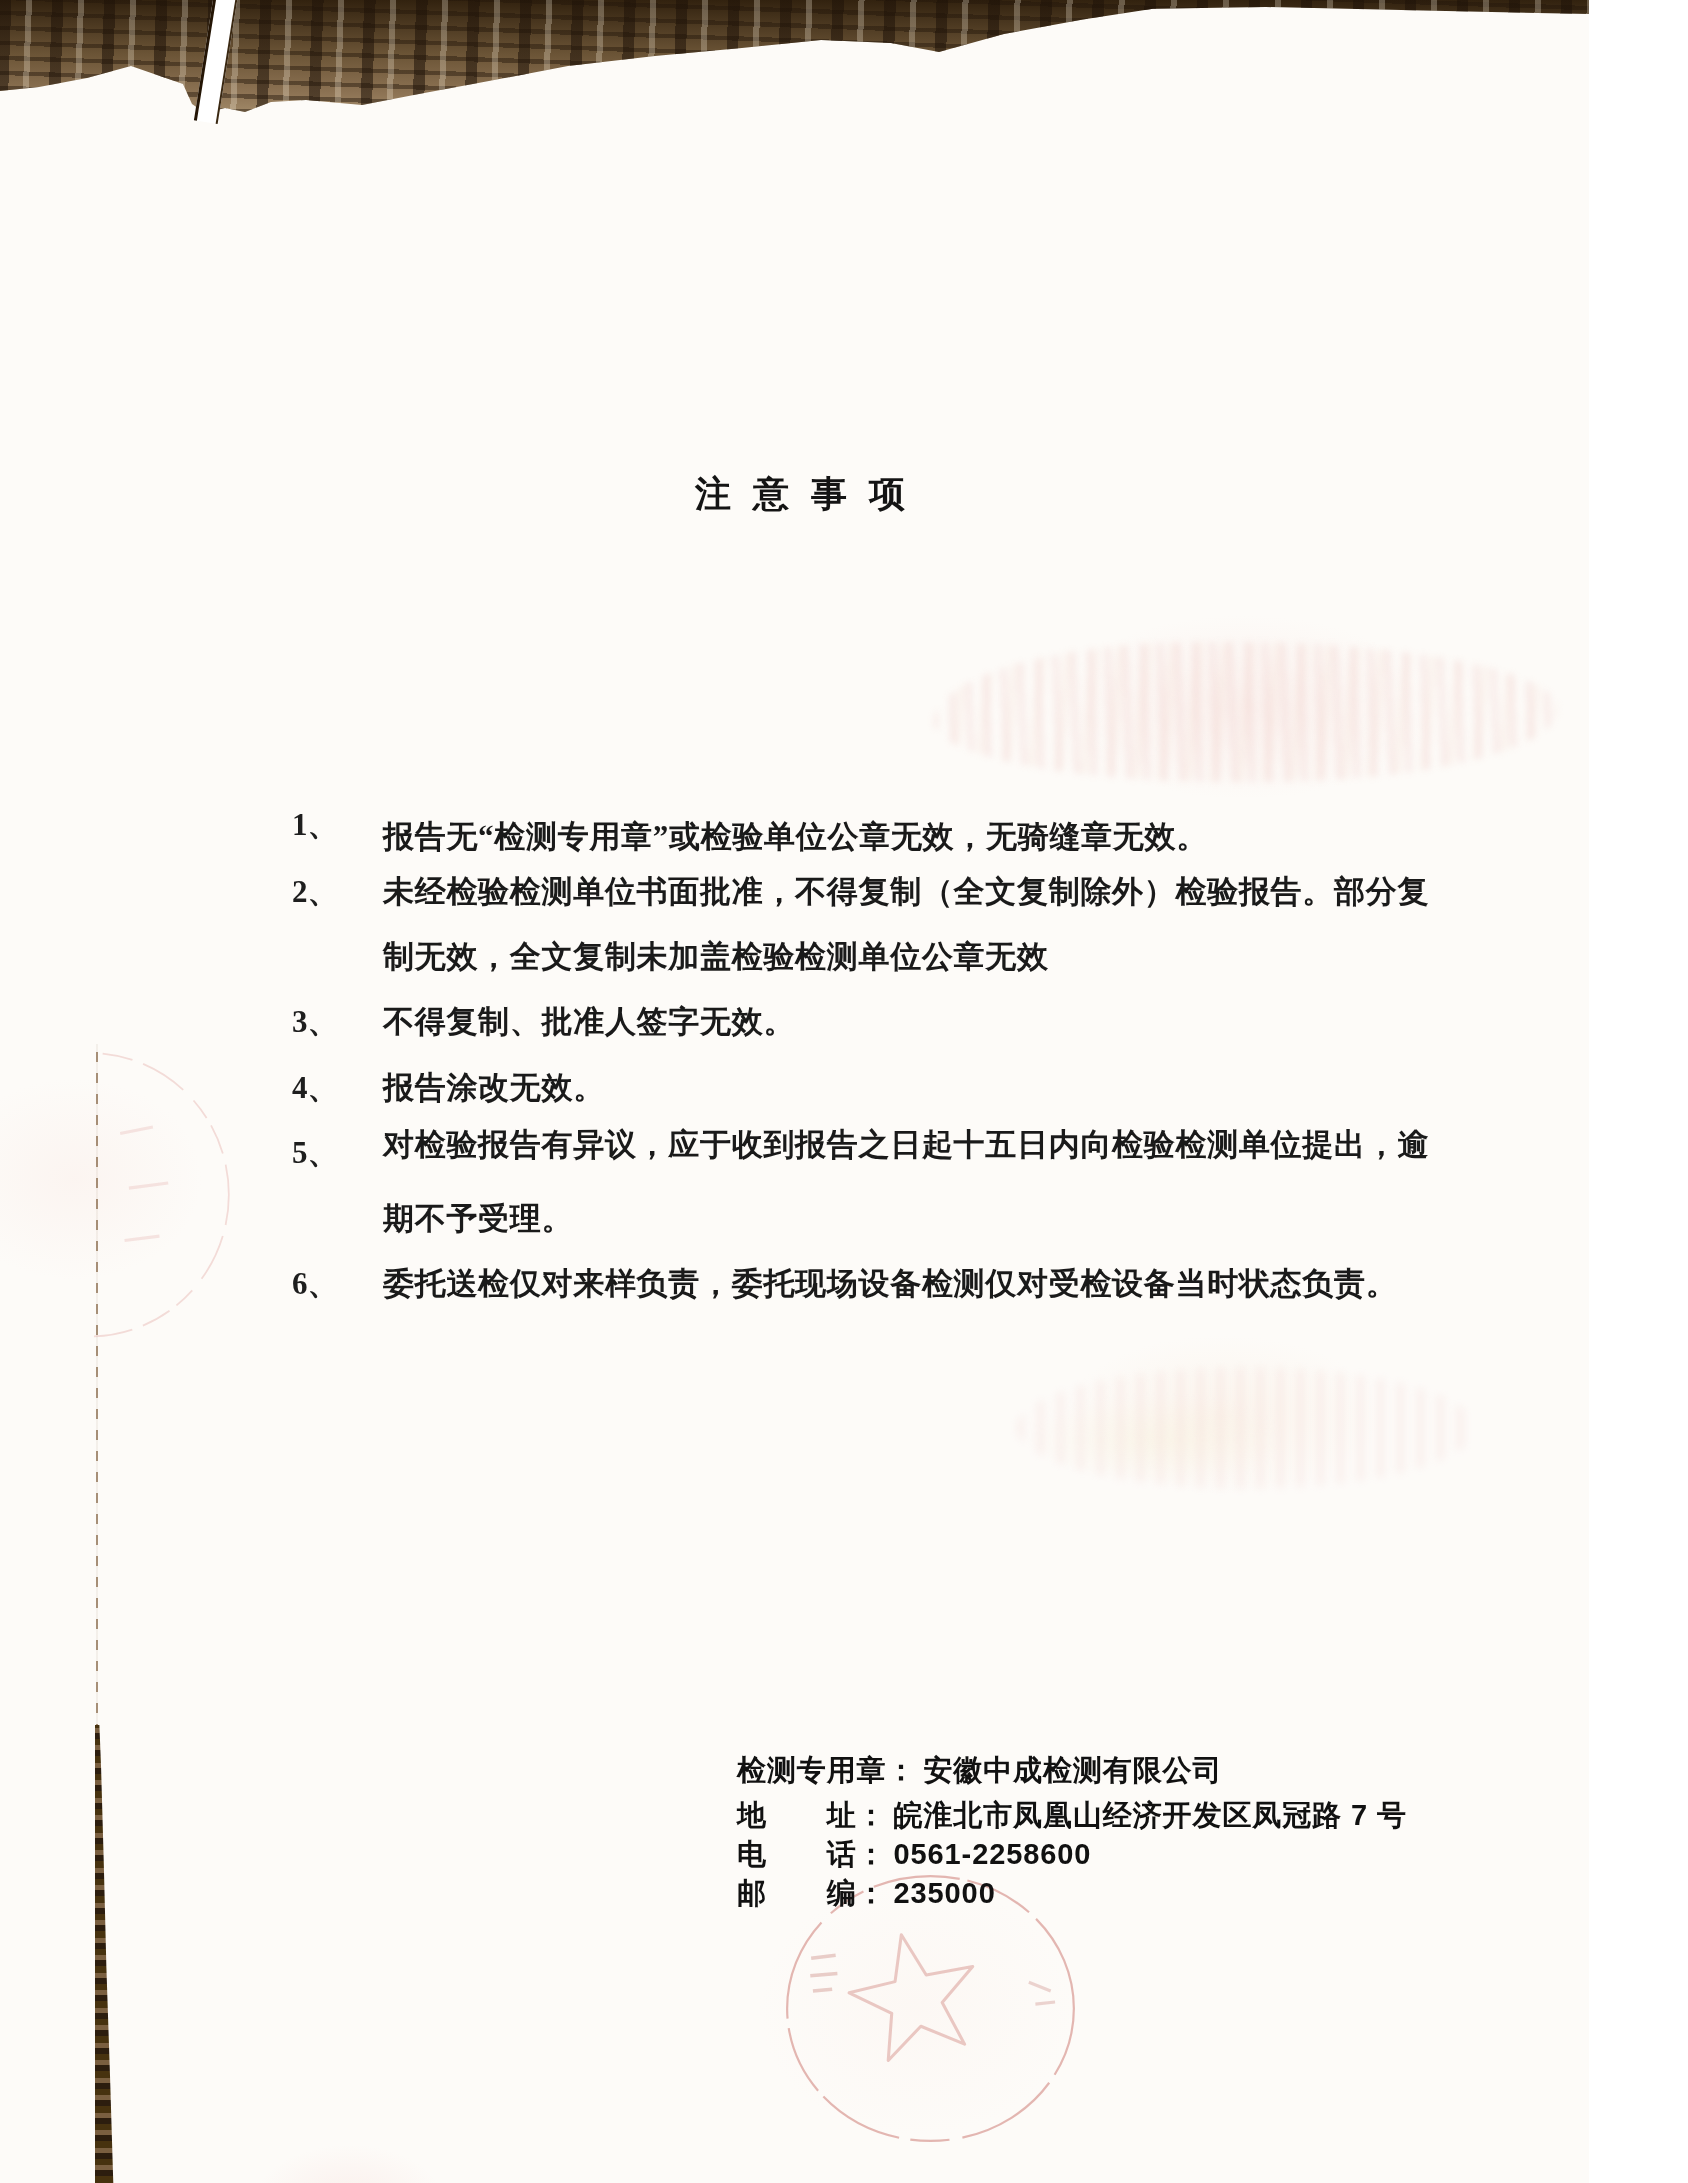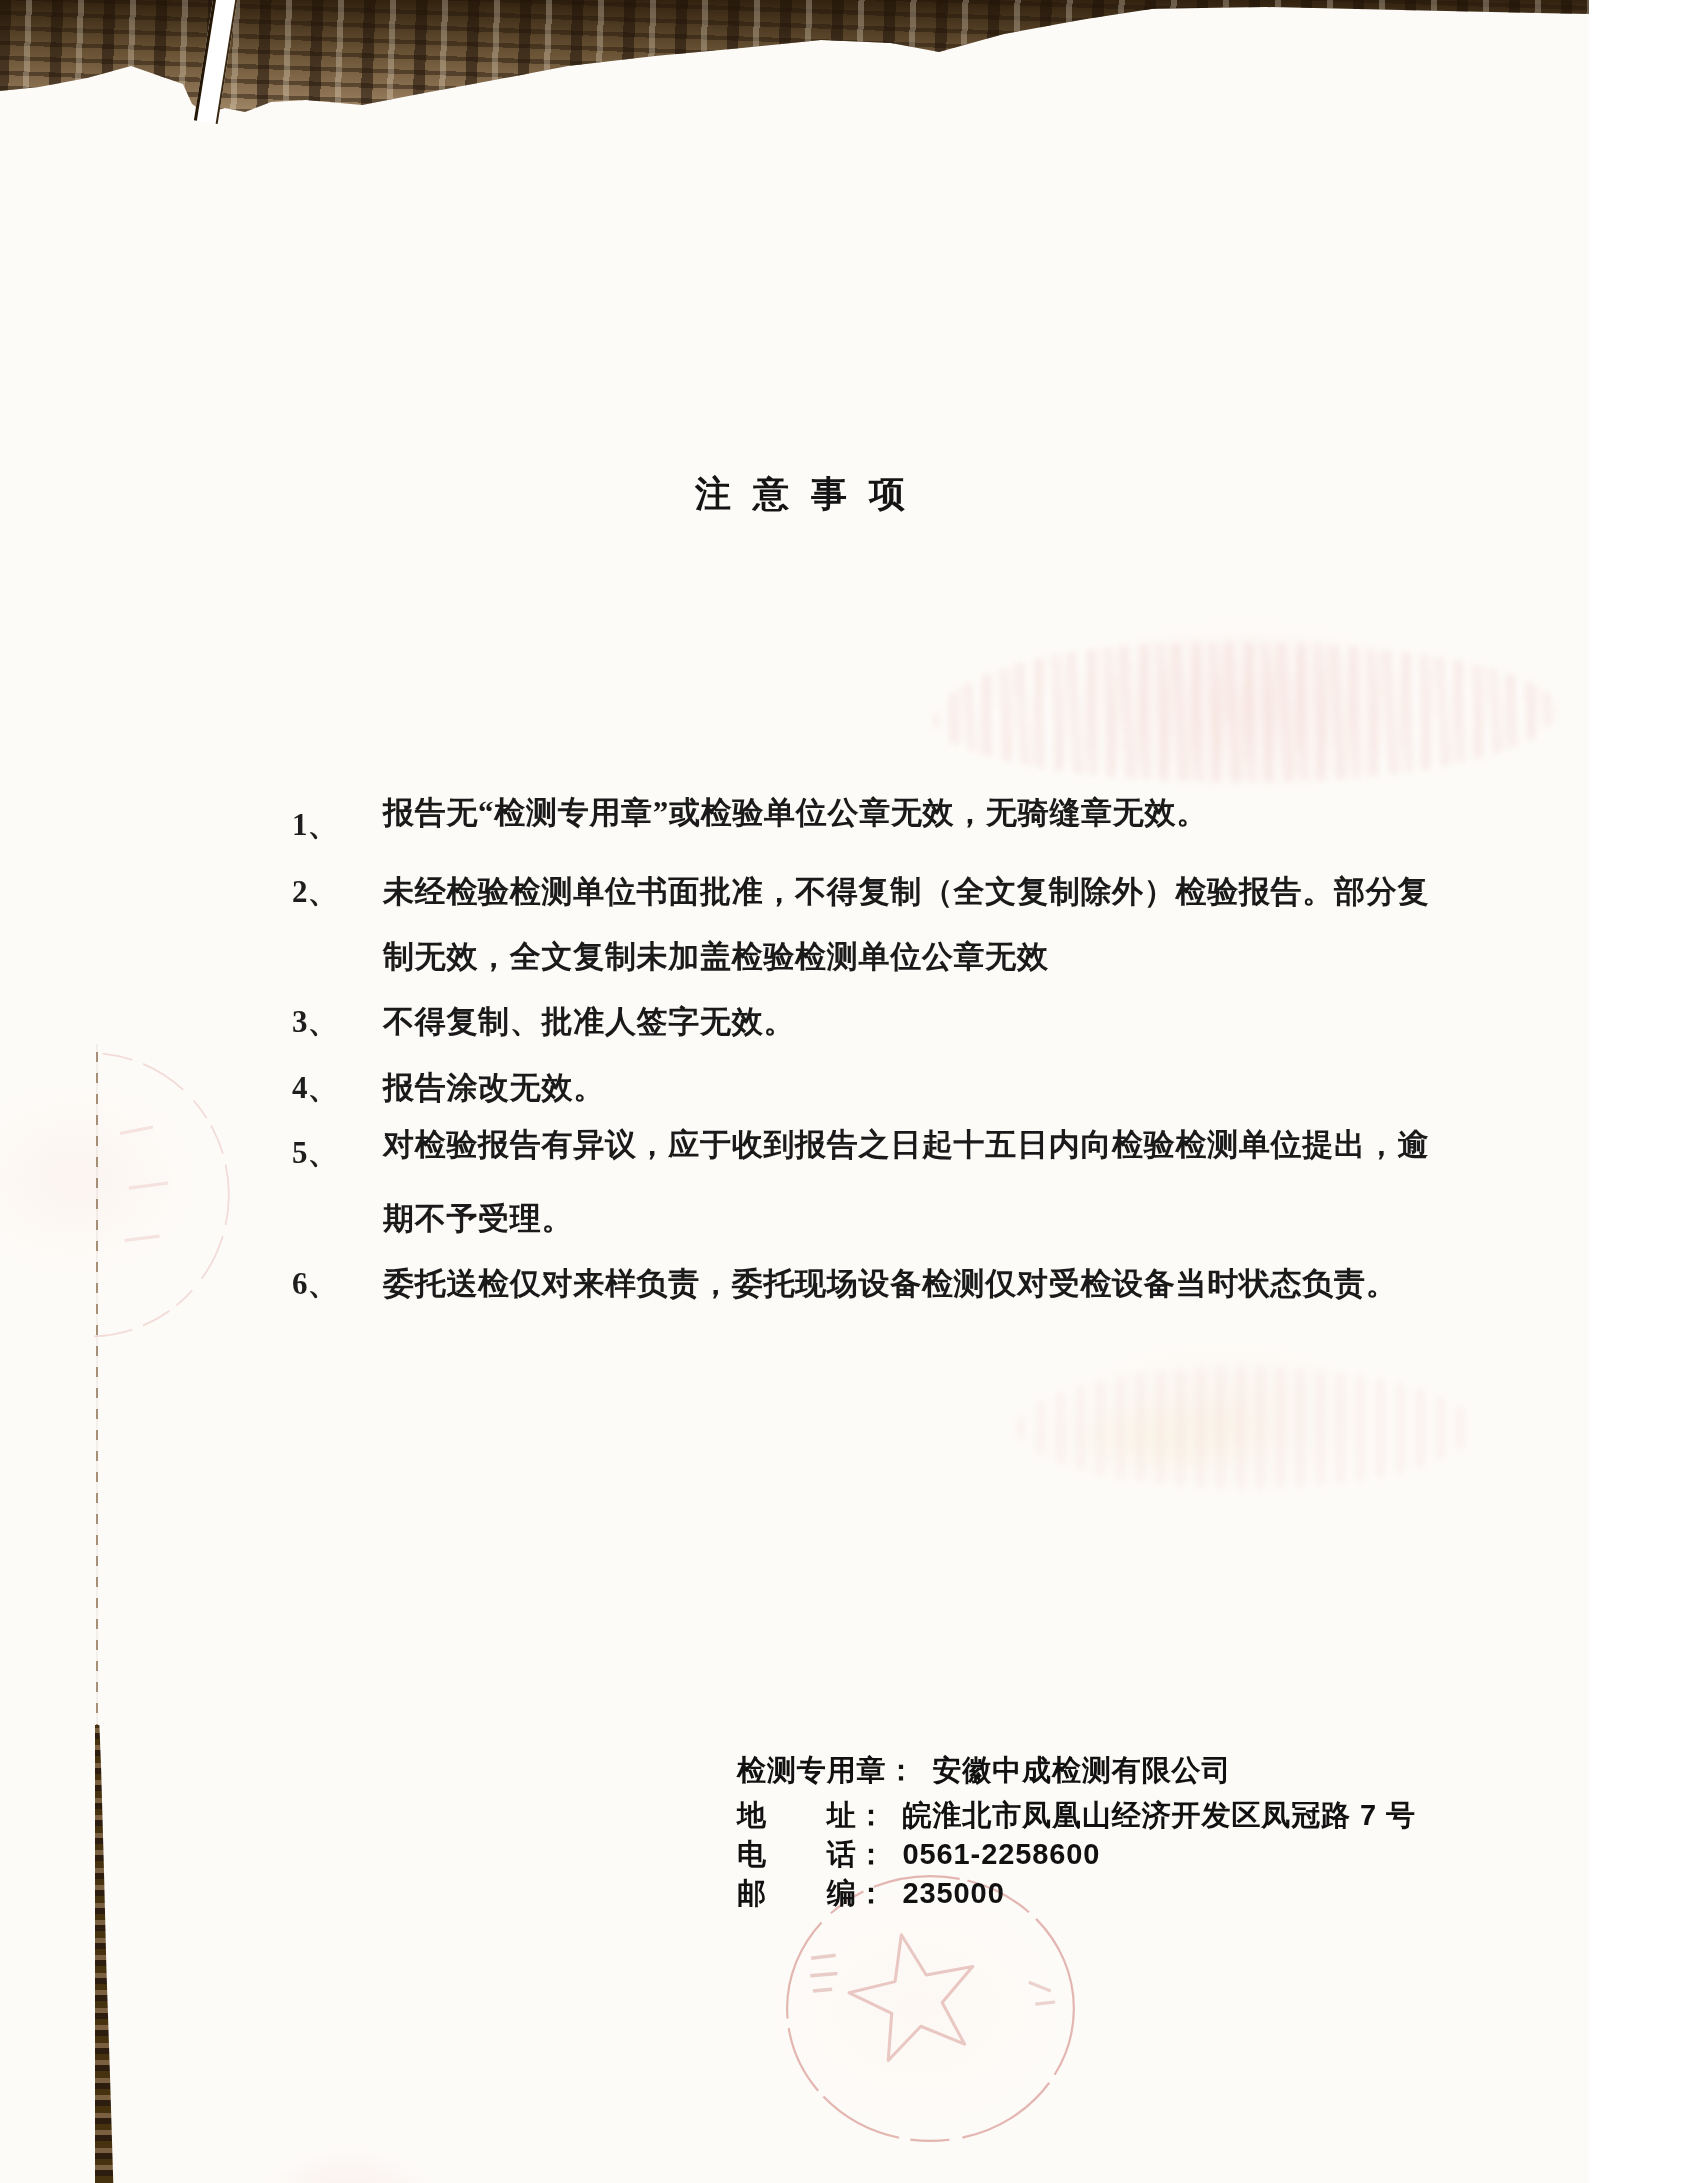--- a/index.html
+++ b/index.html
@@ -46,21 +46,21 @@
   
   .doc-title{position:absolute;left:695px;top:464px;height:61px;line-height:61px;
     font-size:36px;font-weight:700;letter-spacing:6.5px;white-space:nowrap;color:#141414;}
   .note-num{position:absolute;left:292px;width:61px;height:65px;line-height:65px;
     font-size:31px;font-weight:700;white-space:nowrap;color:#1e1e1e;}
   .note-line{position:absolute;left:383px;height:65px;line-height:65px;
     font-size:31px;font-weight:700;letter-spacing:0.7px;white-space:nowrap;color:#1a1a1a;}
   .contact-row{position:absolute;left:737px;height:42px;line-height:42px;white-space:nowrap;
     font-family:"Liberation Sans", sans-serif;font-size:29px;font-weight:700;
     letter-spacing:0.9px;color:#111111;}
-  .contact-row .value{margin-left:16px;}
+  .contact-row .value{margin-left:7px;}
   
   .stamp{position:absolute;pointer-events:none;}
 </style>
 </head>
 <body>
 
 <div class="page">
   <div class="paper"></div>
   <div class="washes"></div>
 
@@ -80,21 +80,21 @@
   <svg class="stamp" style="left:784px;top:1873px" width="293" height="271" viewBox="0 0 670 620">
     <ellipse cx="335" cy="310" rx="328" ry="303" fill="none" stroke="rgba(205,125,118,0.55)" stroke-width="5" stroke-dasharray="160 22 240 30 90 26 200 18"></ellipse>
     <path id="stamp-star" d="M268.3 141.3 L325.2 233.3 L431.6 213.9 L361.7 296.4 L413.0 391.6 L312.9 350.6 L238.3 428.9 L246.3 321.0 L148.8 274.2 L253.9 248.5 Z" fill="none" stroke="rgba(205,125,118,0.4)" stroke-width="7" stroke-linejoin="round"></path>
     <path d="M62 195 L118 188 M60 235 L122 230 M66 270 L110 266" stroke="rgba(195,120,112,0.35)" stroke-width="8" fill="none"></path>
     <path d="M560 250 L610 270 M575 300 L620 295" stroke="rgba(195,120,112,0.3)" stroke-width="7" fill="none"></path>
   </svg>
 
   <div class="doc-title">注 意 事 项</div>
 
   <div class="note-num" style="top:792px">1、</div>
-  <div class="note-line" style="top:780px">报告无“检测专用章”或检验单位公章无效，无骑缝章无效。</div>
+  <div class="note-line" style="top:804px">报告无“检测专用章”或检验单位公章无效，无骑缝章无效。</div>
 
   <div class="note-num" style="top:859px">2、</div>
   <div class="note-line" style="top:924px">制无效，全文复制未加盖检验检测单位公章无效</div>
   <div class="note-line" style="top:859px">未经检验检测单位书面批准，不得复制（全文复制除外）检验报告。部分复</div>
 
   <div class="note-num" style="top:989px">3、</div>
   <div class="note-line" style="top:989px">不得复制、批准人签字无效。</div>
 
   <div class="note-num" style="top:1055px">4、</div>
   <div class="note-line" style="top:1055px">报告涂改无效。</div>

